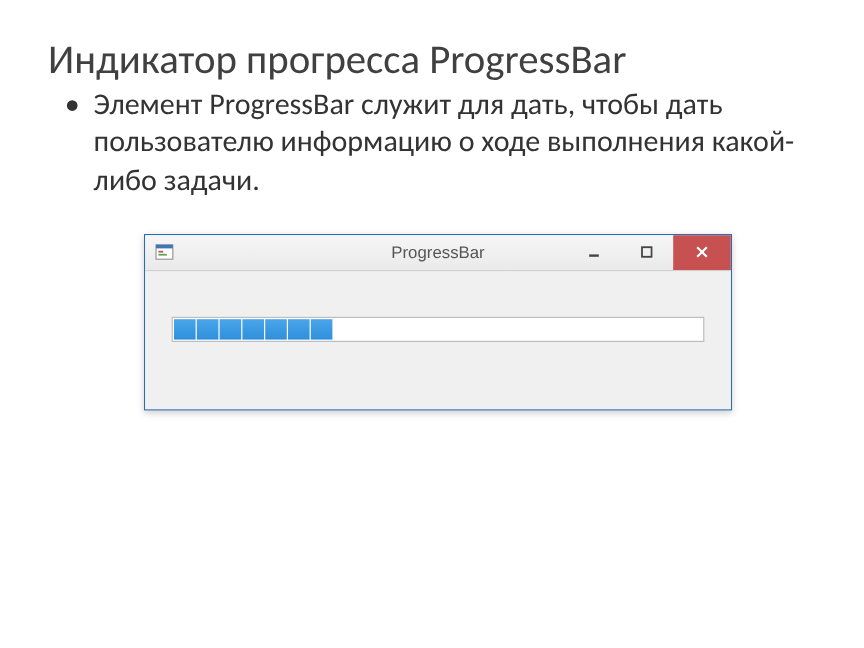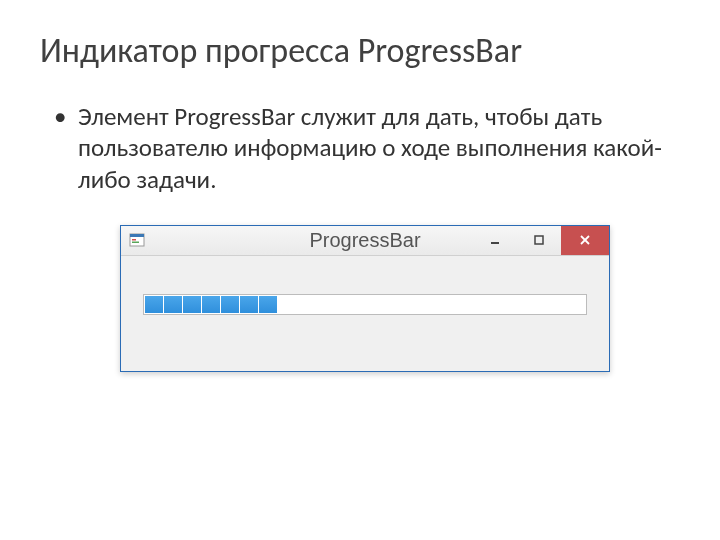--- a/index.html
+++ b/index.html
@@ -8,21 +8,20 @@
       height: 540px;
       background: #ffffff;
       font-family: Calibri, Arial, sans-serif;
       color: #333;
       padding: 20px 40px;
     }
     .slide-title {
       font-size: 34px;
       font-weight: 400;
       color: #404040;
-      margin-bottom: 30px;
       margin-top: 10px;
     }
     .bullet-list {
       list-style: none;
       padding-left: 10px;
     }
     .bullet-item {
       position: relative;
       font-size: 25px;
       color: #333;
@@ -58,21 +57,21 @@
       margin-left: 8px;
       display: flex;
       align-items: center;
       justify-content: center;
     }
     .app-icon svg { display: block; }
     .window-title {
       position: absolute;
       left: 50%;
       transform: translateX(-50%);
-      font-size: 20px;
+      font-size: 14px;
       color: #555;
       font-family: "Segoe UI", Tahoma, sans-serif;
     }
     .caption-buttons {
       margin-left: auto;
       display: flex;
       height: 100%;
     }
     .cap-btn {
       width: 44px;

